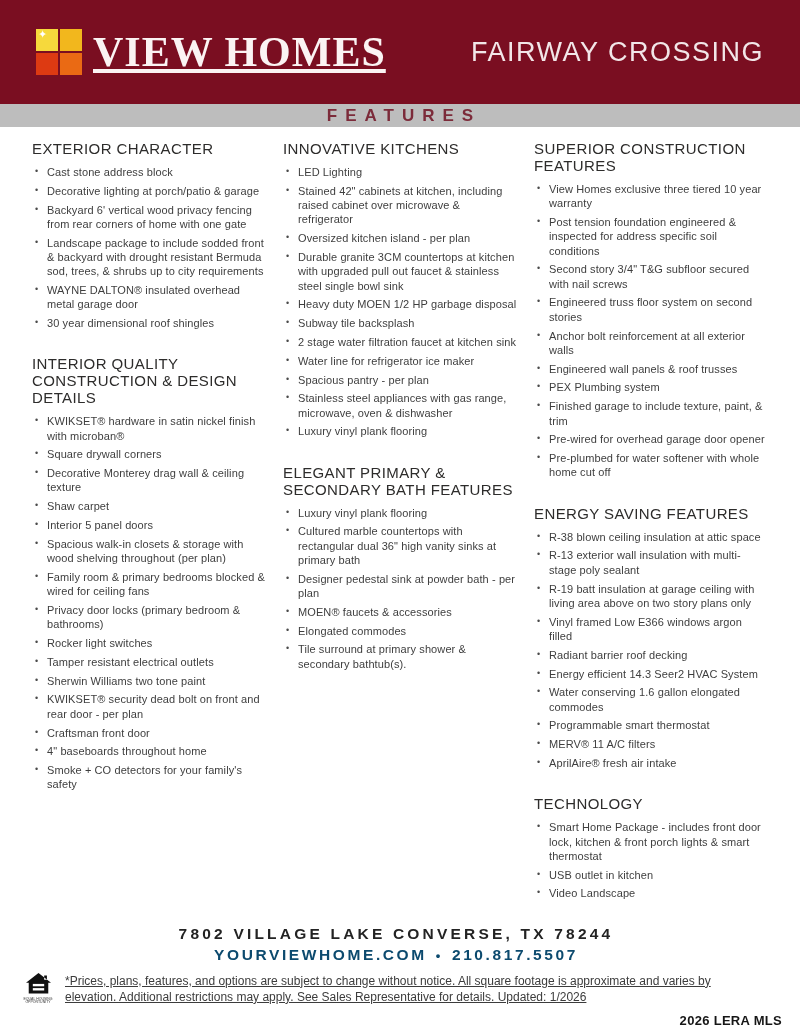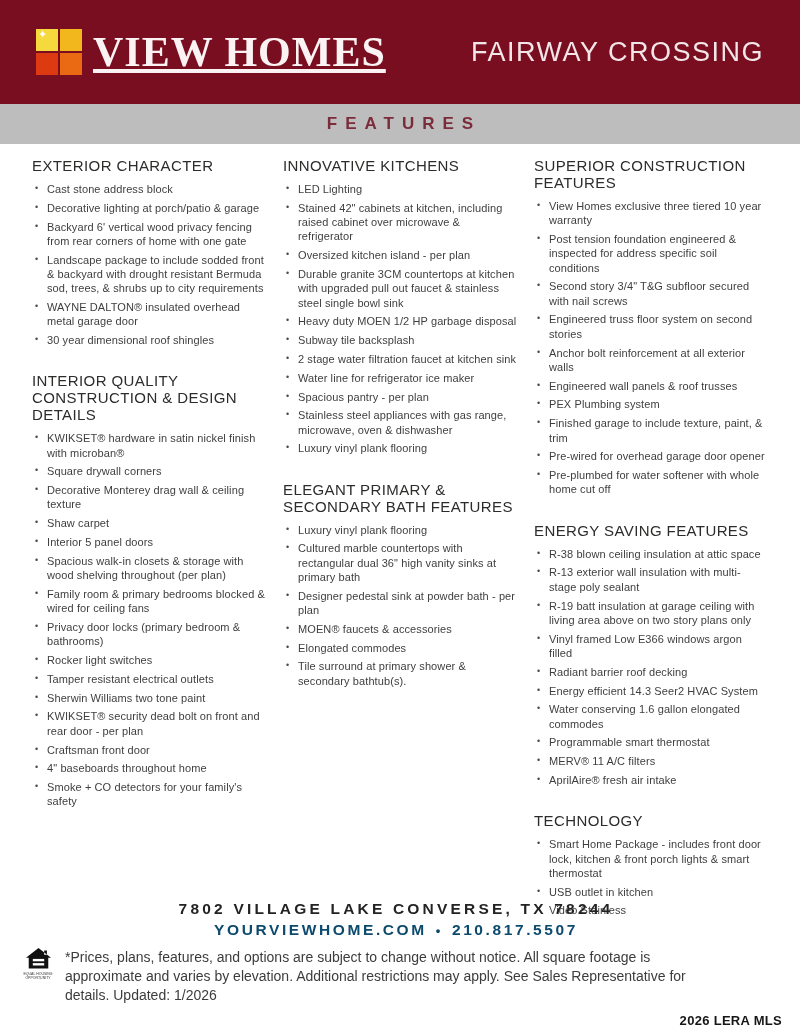--- a/index.html
+++ b/index.html
@@ -26,21 +26,21 @@
   .brand{
     font-family:"Liberation Serif", serif;color:#fbf3f3;font-size:42px;
     font-weight:700;letter-spacing:1px;line-height:1;text-decoration:underline;
   }
   .community{
     margin-left:auto;color:#f2e6e8;font-size:27px;letter-spacing:1.5px;
     font-weight:400;line-height:1;
   }
   
   .band{
-    height:40px;background:#bdbdbd;display:flex;align-items:center;justify-content:center;
+    height:23px;background:#bdbdbd;display:flex;align-items:center;justify-content:center;
   }
   .band-label{
     color:#7c2b3a;font-weight:700;font-size:17px;letter-spacing:8px;padding-left:8px;
   }
   
   .main{
     display:grid;grid-template-columns:repeat(3,1fr);gap:17px;
     padding:14px 32px 0;box-sizing:border-box;
   }
   .sec + .sec{margin-top:26px;}
@@ -63,21 +63,21 @@
   }
   .contact{
     text-align:center;font-weight:700;font-size:15.5px;letter-spacing:2.6px;
     color:#0c4a6e;margin-top:3px;
   }
   .contact .sep{margin:0 9px;font-size:13px;}
   .disc-row{display:flex;align-items:flex-start;gap:9px;margin:9px 70px 0 20px;}
   .eho{width:36px;flex:none;text-align:center;}
   .eho svg{width:29px;height:25px;display:block;margin:0 auto;}
   .eho-caption{font-size:3.5px;color:#333;line-height:1;letter-spacing:0;}
-  .disc-text{font-size:14px;color:#3c3c3c;line-height:1.35;max-width:660px;}
+  .disc-text{font-size:12px;color:#3c3c3c;line-height:1.35;max-width:660px;text-decoration:underline;}
   .mls{
     text-align:right;font-weight:700;font-size:13px;color:#161616;
     padding:8px 10px 7px 0;letter-spacing:0.3px;
   }
 </style>
 </head>
 <body>
 
 <div class="header">
   <div class="logo">
@@ -187,21 +187,21 @@
           <li class="item">Programmable smart thermostat</li>
           <li class="item">MERV® 11 A/C filters</li>
           <li class="item">AprilAire® fresh air intake</li>
         </ul>
       </section>
       <section class="sec">
         <h2 class="sec-title">TECHNOLOGY</h2>
         <ul class="items">
           <li class="item">Smart Home Package - includes front door lock, kitchen &amp; front porch lights &amp; smart thermostat</li>
           <li class="item">USB outlet in kitchen</li>
-          <li class="item">Video Stainless</li>
+          <li class="item">Video Landscape</li>
         </ul>
       </section>
     </div>
   </div>
 
 <div class="footer">
   <div class="addr">7802 VILLAGE LAKE CONVERSE, TX 78244</div>
   <div class="contact">
     <span>YOURVIEWHOME.COM</span><span class="sep">•</span><span>210.817.5507</span>
   </div>

